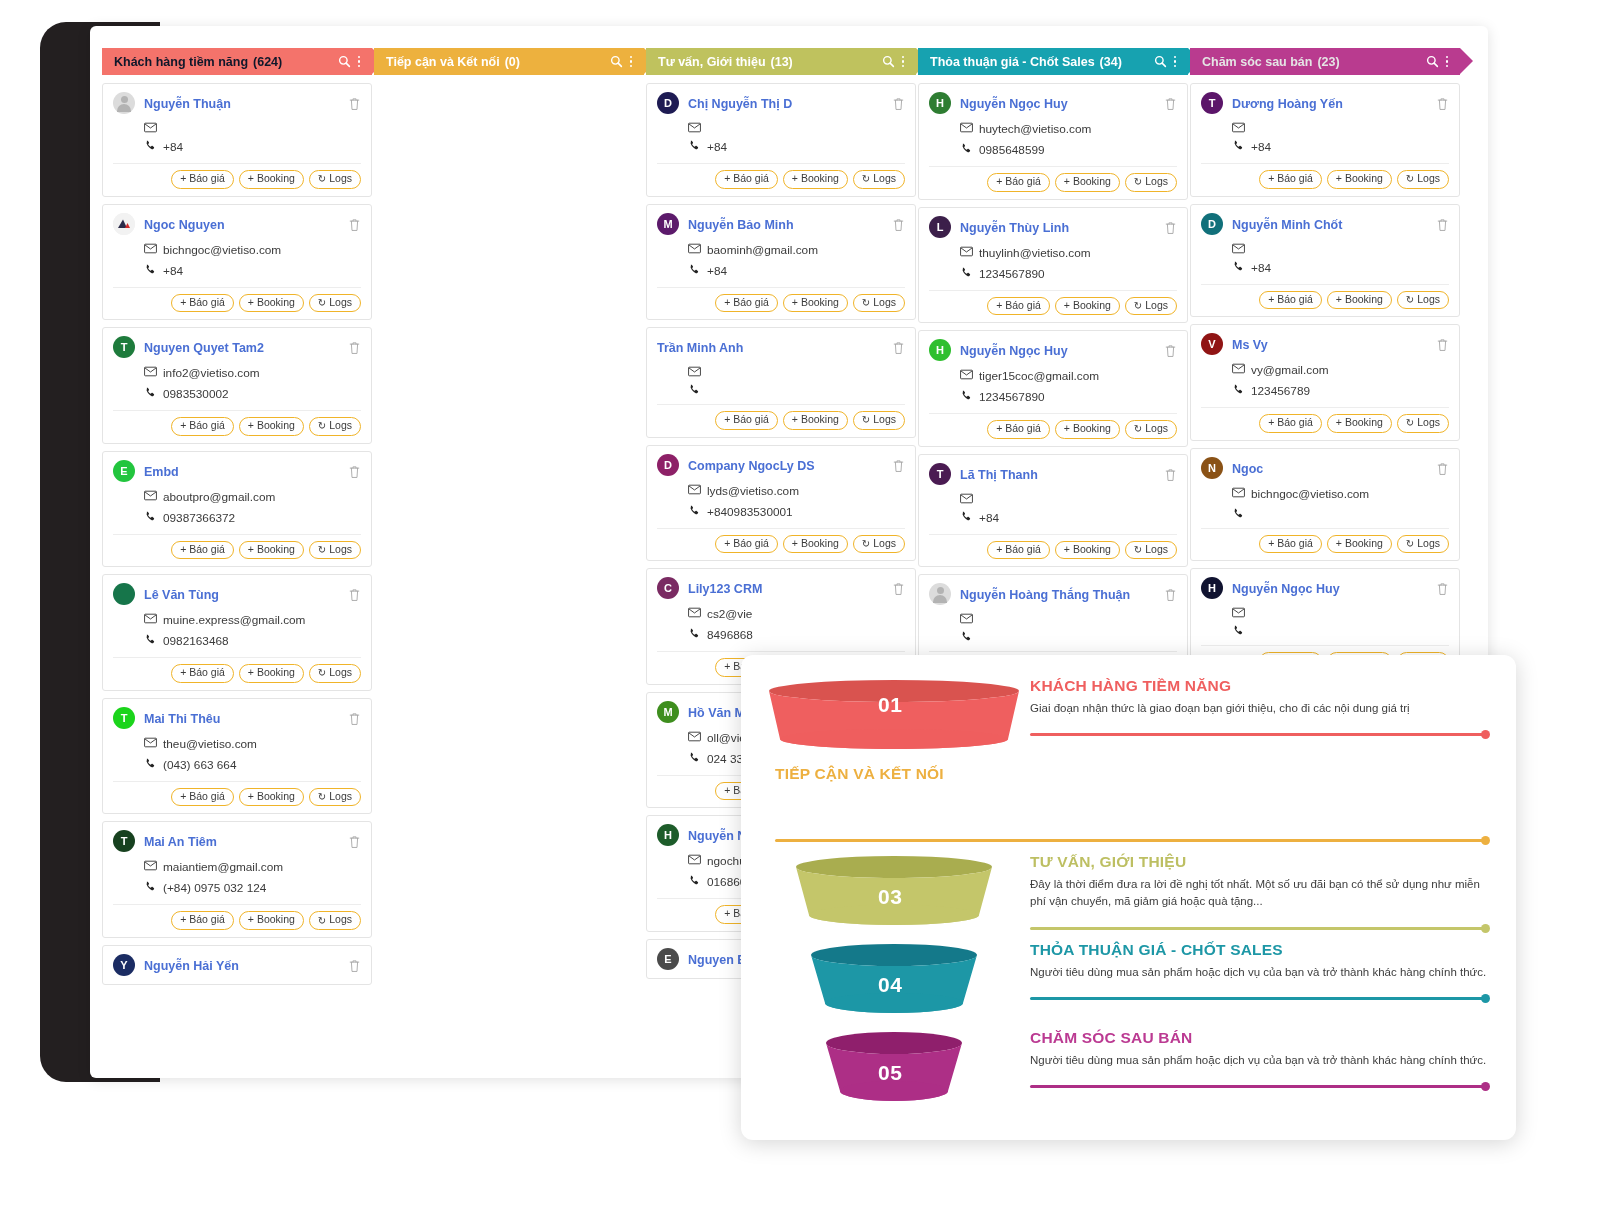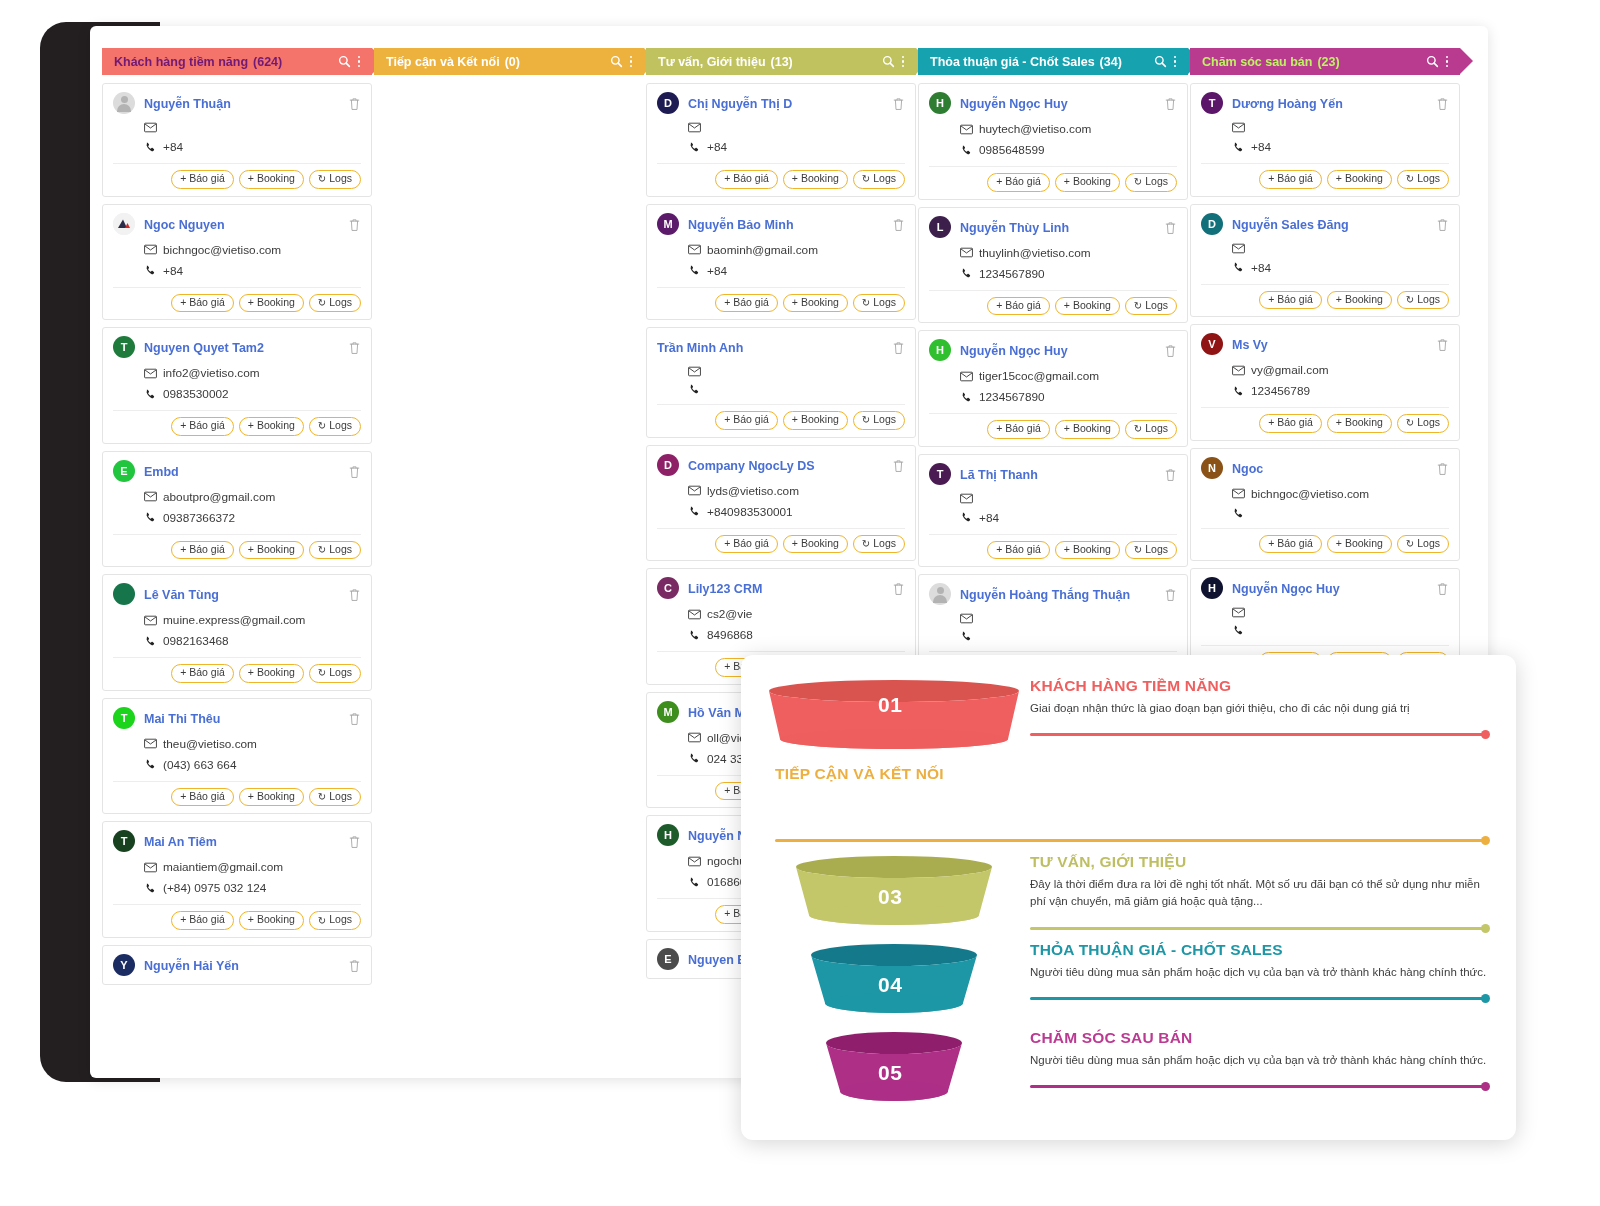--- a/index.html
+++ b/index.html
@@ -92,21 +92,21 @@
   }
   .avatar.mountain { background: #f2f2f2; }
   .card-name {
     font-size: 12.5px; font-weight: 700; color: #4a6fd4; line-height: 22px;
     flex: 1; white-space: nowrap; overflow: hidden;
   }
   .trash {
     width: 13px; height: 14px; flex: 0 0 13px; margin-top: 4px; opacity: .55;
   }
   .card-line {
-    display: flex; align-items: center; gap: 6px;
+    display: flex; align-items: flex-start; gap: 6px;
     font-size: 11.8px; color: #3a3a3a; margin-top: 7px; margin-left: 2px;
     white-space: nowrap; overflow: hidden;
   }
   .card-line.indent { margin-left: 31px; }
   .ci { width: 13px; height: 11px; flex: 0 0 13px; }
   .divider { height: 1px; background: #ededed; margin: 9px 0 6px 0; }
   .card-actions { display: flex; justify-content: flex-end; gap: 5px; }
   .pill {
     border: 1px solid #f0b429; border-radius: 10px; background: #fff;
     color: #3b3b3b; font-size: 10.5px; padding: 2px 8px 3px 8px;
@@ -147,21 +147,21 @@
 
 <div class="page">
   <div class="device-shadow"></div>
 
   <div class="app-window">
 
 
     <div class="board" id="board">
         <div class="column">
           <div class="col-header" style="background: rgb(244, 115, 107); color: rgb(244, 115, 107);">
-            <span class="col-title" style="color:#701a75">Khách hàng tiềm năng<span class="col-count">(624)</span></span>
+            <span class="col-title" style="color:#0f172a">Khách hàng tiềm năng<span class="col-count">(624)</span></span>
             <span class="col-actions">
               <svg class="icon-search" viewBox="0 0 16 16">
                 <circle cx="6.6" cy="6.6" r="4.6" fill="none" stroke="#fff" stroke-width="1.7"></circle>
                 <line x1="10" y1="10" x2="14" y2="14" stroke="#fff" stroke-width="1.9" stroke-linecap="round"></line>
               </svg>
               <span class="icon-kebab">
                 <i></i>
                 <i></i>
                 <i></i>
               </span>
@@ -906,21 +906,21 @@
                 <span class="pill">
                   <span class="rot">↻</span>
                   <span>Logs</span>
                 </span>
               </div>
             </div>
           </div>
         </div>
         <div class="column">
           <div class="col-header" style="background: rgb(185, 59, 143); color: rgb(185, 59, 143);">
-            <span class="col-title" style="color:#bef264">Chăm sóc sau bán<span class="col-count">(23)</span></span>
+            <span class="col-title" style="color:#e5e5e5">Chăm sóc sau bán<span class="col-count">(23)</span></span>
             <span class="col-actions">
               <svg class="icon-search" viewBox="0 0 16 16">
                 <circle cx="6.6" cy="6.6" r="4.6" fill="none" stroke="#fff" stroke-width="1.7"></circle>
                 <line x1="10" y1="10" x2="14" y2="14" stroke="#fff" stroke-width="1.9" stroke-linecap="round"></line>
               </svg>
               <span class="icon-kebab">
                 <i></i>
                 <i></i>
                 <i></i>
               </span>
@@ -958,21 +958,21 @@
                 </span>
                 <span class="pill">
                   <span class="rot">↻</span>
                   <span>Logs</span>
                 </span>
               </div>
             </div>
             <div class="card">
               <div class="card-top">
                 <span class="avatar" style="background:#11707a">D</span>
-                <span class="card-name">Nguyễn Sales Đăng</span>
+                <span class="card-name">Nguyễn Minh Chốt</span>
                 <svg class="trash" viewBox="0 0 16 18">
                   <path d="M2.5 4h11M6 4V2.4h4V4M4 4l.8 12h6.4L12 4" fill="none" stroke="#555" stroke-width="1.1" stroke-linecap="round" stroke-linejoin="round"></path>
                 </svg>
               </div>
               <div class="card-line indent">
                 <svg class="ci" viewBox="0 0 16 12">
                   <rect x="0.7" y="0.7" width="14.6" height="10.6" rx="1" fill="none" stroke="#333" stroke-width="1.1"></rect>
                   <path d="M1 1.5L8 6.6 15 1.5" fill="none" stroke="#333" stroke-width="1.1"></path>
                 </svg>
                 <span></span>

